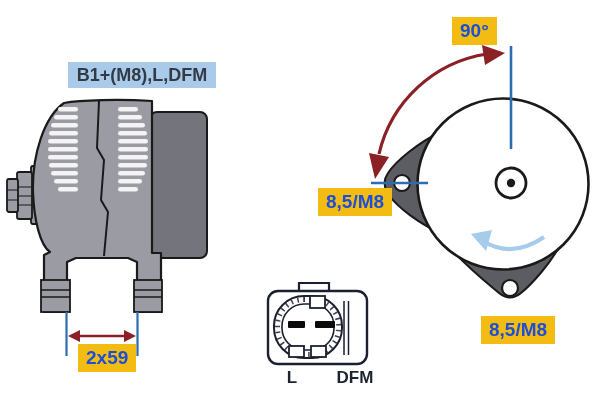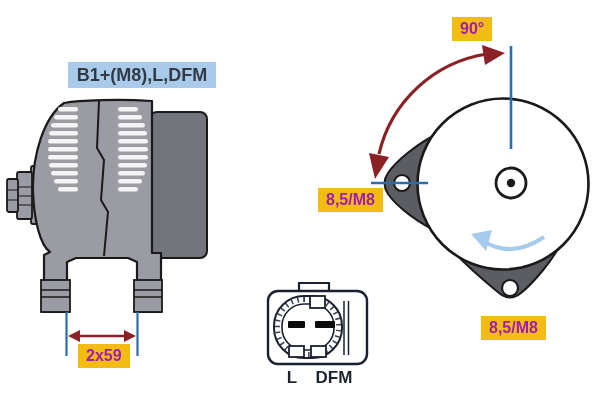--- a/index.html
+++ b/index.html
@@ -10,33 +10,33 @@
   #drawing{position:absolute;left:0;top:0;}
   .lbl{
     position:absolute;display:flex;align-items:center;justify-content:center;
     font-weight:bold;white-space:nowrap;box-sizing:border-box;
   }
   .lbl-blue{
     left:68px;top:62px;width:148px;height:26px;
     background:var(--label_blue_bg,#a9cbe9);color:#333a45;font-size:18px;
   }
   .ylbl{
-    background:var(--label_yellow,#f2bc13);color:#a21caf;
-    font-size:16px;padding:2px 8px;line-height:1.25;
+    background:var(--label_yellow,#f2bc13);color:#1d4ed8;
+    font-size:19px;padding:2px 8px;line-height:1.25;
   }
   .lbl-angle{left:452px;top:17px;}
   .lbl-hole-left{left:318px;top:188px;}
   .lbl-hole-bottom{left:481px;top:316px;}
   .lbl-span{left:78px;top:344px;}
   .pinlbl{
     position:absolute;font-weight:bold;font-size:17px;color:#1c2430;
     text-align:center;
   }
   .pin-l{left:281px;top:368px;width:22px;}
-  .pin-dfm{left:311px;top:368px;width:46px;}
+  .pin-dfm{left:332px;top:368px;width:46px;}
 </style>
 </head>
 <body>
 
 <div id="canvas">
 
   <svg id="drawing" width="600" height="400" viewBox="0 0 600 400">
 
     <g>
 

